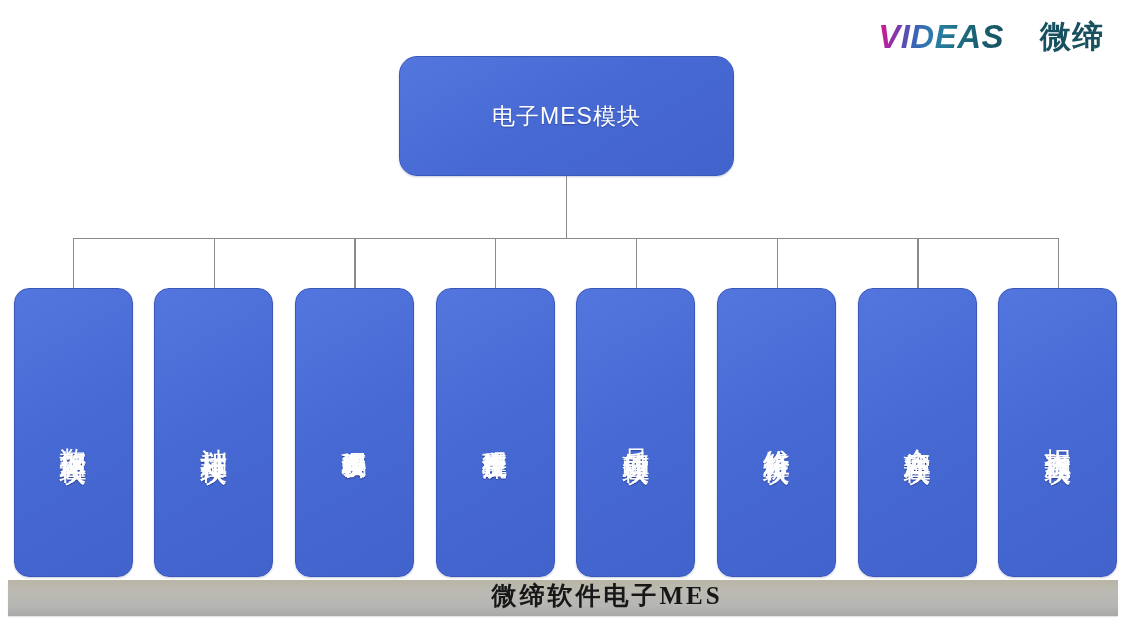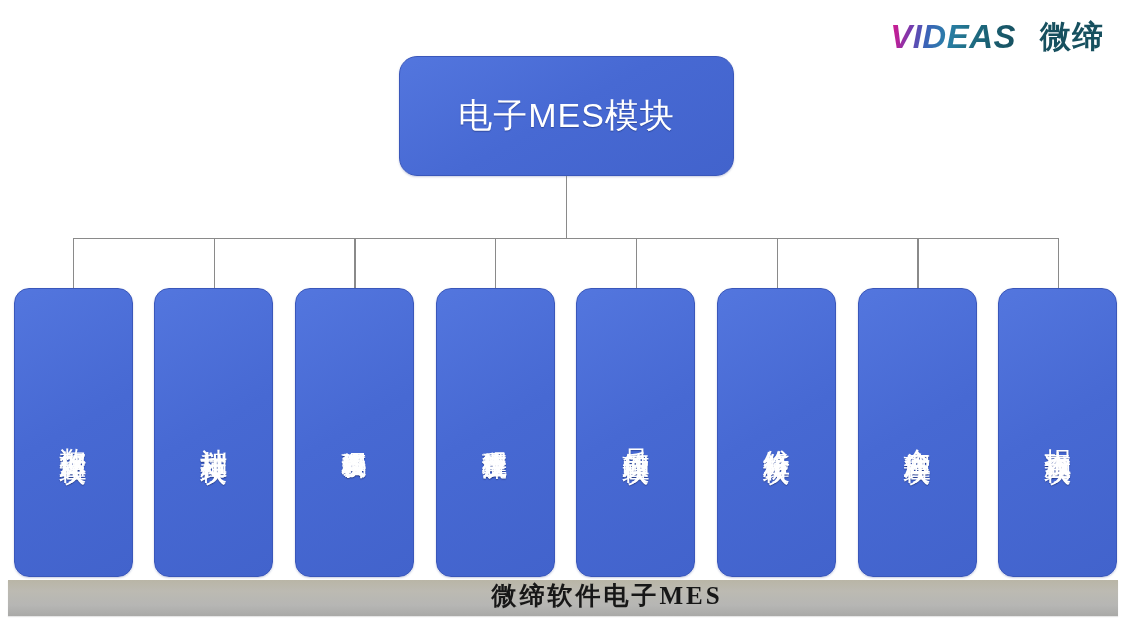--- a/index.html
+++ b/index.html
@@ -19,21 +19,21 @@
     overflow: hidden;
   }
 
   
   #brand {
     position: absolute;
     top: 16px;
     right: 22px;
     display: flex;
     align-items: center;
-    gap: 12px;
+    gap: 24px;
     height: 40px;
   }
   #brand-mark {
     font-size: 33px;
     font-weight: bold;
     font-style: italic;
     letter-spacing: 0.5px;
     line-height: 1;
     background: linear-gradient(100deg,
         #d81b8c 0%, #b2239b 9%, #6f3fb0 18%,
@@ -69,21 +69,21 @@
   }
 
   #root-node {
     left: 399px;
     top: 56px;
     width: 335px;
     height: 120px;
     border-radius: 18px;
   }
   #root-label {
-    font-size: 34px;
+    font-size: 23px;
     letter-spacing: 1px;
     text-shadow: 0 1px 1px rgba(20,35,95,0.45);
   }
 
   
   .conn {
     position: absolute;
     background: #8a8a8a;
   }
   .conn-v { width: 1.4px; }

